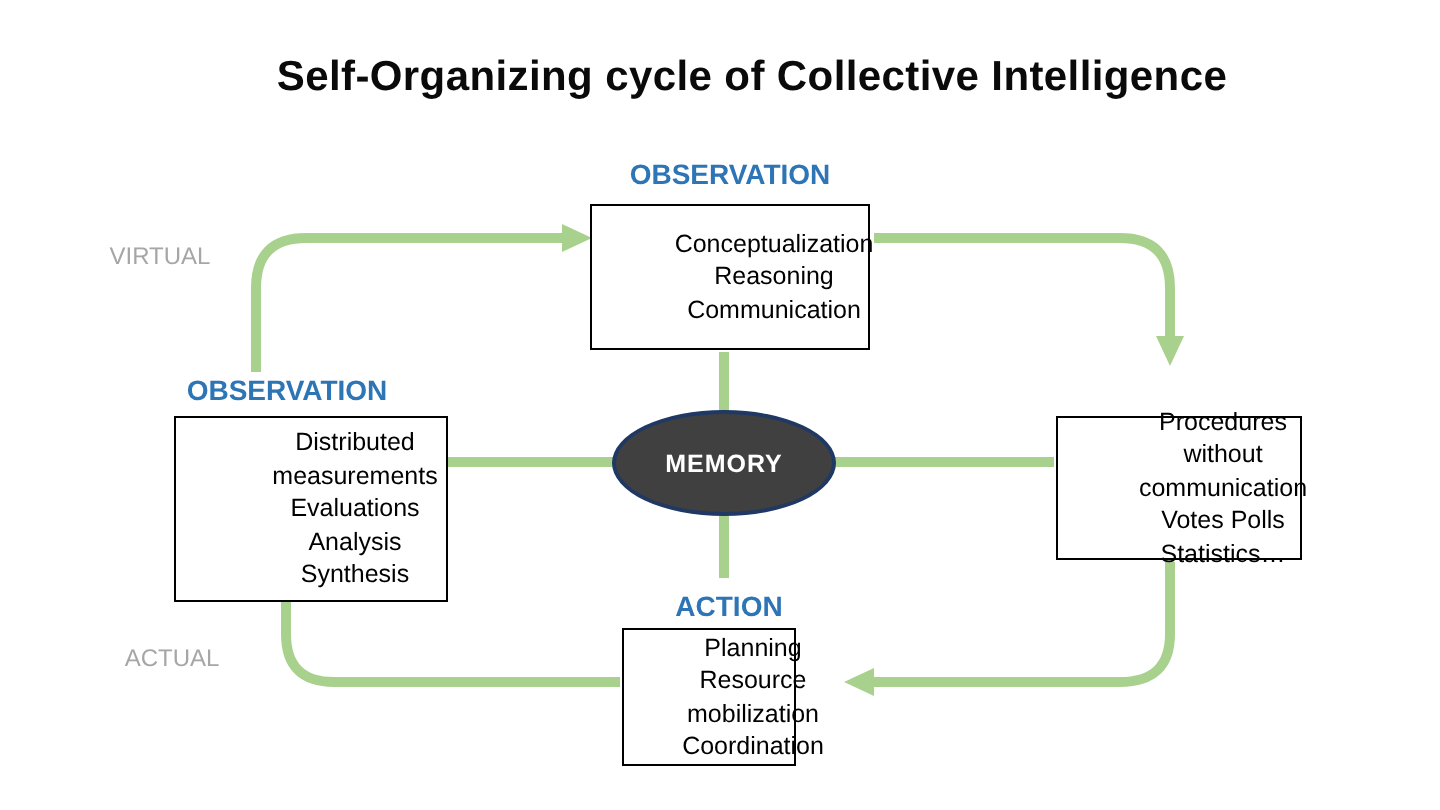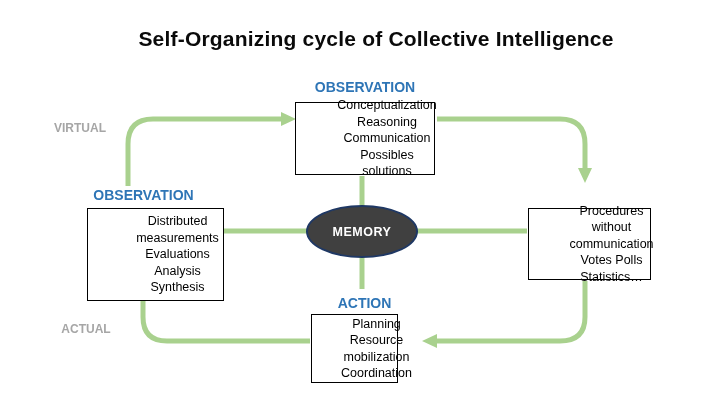--- a/index.html
+++ b/index.html
@@ -7,21 +7,21 @@
     position:relative;width:720px;height:405px;background:#ffffff;
     font-family:"Liberation Sans", sans-serif;overflow:hidden;
   }
   .abs{position:absolute;}
   svg.connectors{position:absolute;left:0;top:0;width:720px;height:405px;z-index:1;}
   .title{
     left:16px;top:27px;width:720px;text-align:center;
     font-size:21px;font-weight:bold;color:#0a0a0a;letter-spacing:0.2px;z-index:2;
   }
   .layer-label{
-    font-size:12px;font-weight:bold;color:#a6a6a6;text-align:center;z-index:2;width:90px;
+    font-size:12px;font-weight:normal;color:#a6a6a6;text-align:center;z-index:2;width:90px;
   }
   .layer-label.virtual{left:35px;top:121px;}
   .layer-label.actual{left:41px;top:322px;}
   .node-heading{
     text-align:center;font-size:14px;font-weight:bold;color:#2e75b6;z-index:2;
   }
   .node-box{
     background:#ffffff;border:1.5px solid #000;z-index:2;
     display:flex;flex-direction:column;align-items:center;justify-content:center;
     font-size:12.5px;line-height:16.5px;color:#000;text-align:center;box-sizing:border-box;padding-left:44px;
@@ -68,21 +68,20 @@
   <div class="abs title">Self-Organizing cycle of Collective Intelligence</div>
 
   <div class="abs layer-label virtual">VIRTUAL</div>
   <div class="abs layer-label actual">ACTUAL</div>
 
   <div class="abs node-heading heading-deliberation">OBSERVATION</div>
   <div class="abs node-box box-deliberation">
     <div>Conceptualization</div>
     <div>Reasoning</div>
     <div>Communication</div>
-    <div>Possibles solutions</div>
   </div>
 
   <div class="abs node-heading heading-decision">DECISION</div>
   <div class="abs node-heading heading-action">ACTION</div>
 
   <div class="abs node-box box-decision">
     <div>Procedures without</div>
     <div>communication</div>
     <div>Votes Polls</div>
     <div>Statistics…</div>

